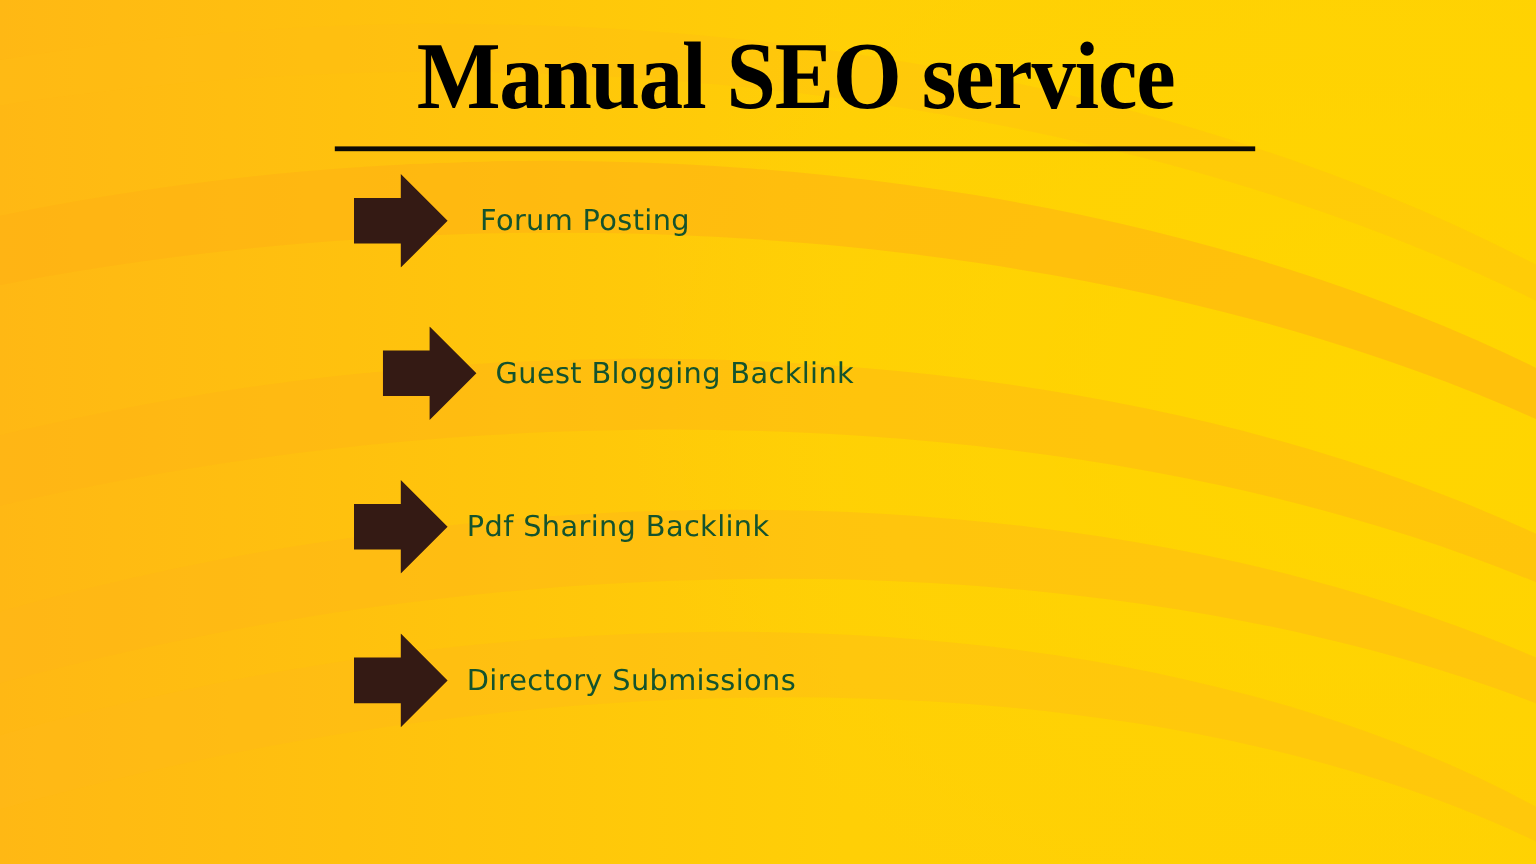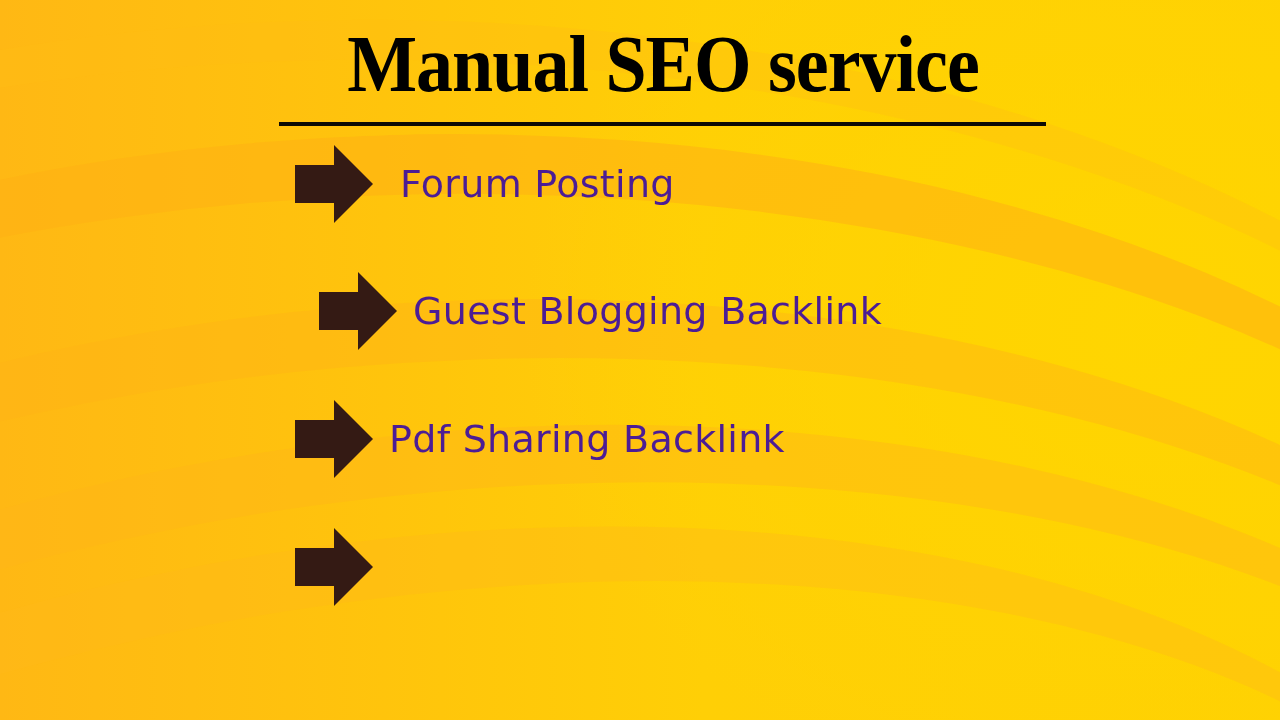--- a/index.html
+++ b/index.html
@@ -35,21 +35,21 @@
   .rule {
     position: absolute; left: 279px; top: 122px; width: 767px; height: 4px;
     background: #0c0a05;
   }
   .item {
     position: absolute; left: 295px; height: 78px; display: flex; align-items: center;
   }
   .arrow { width: 80px; height: 78px; flex: none; }
   .label {
     font-family: "DejaVu Sans", "Liberation Sans", sans-serif;
-    font-size: 38px; color: #4c1d95; white-space: nowrap;
+    font-size: 24px; color: #14532d; white-space: nowrap;
     letter-spacing: 0.3px;
   }
 </style>
 </head>
 <body>
 
 <div class="bg">
   <div class="sweep s5"></div>
   <div class="sweep s1"></div>
   <div class="sweep s2"></div>
@@ -78,13 +78,14 @@
   <svg class="arrow" viewBox="0 0 80 78">
     <polygon points="0,20 39,20 39,0 78,39 39,78 39,58 0,58" fill="#341a14"></polygon>
   </svg>
   <span class="label" style="margin-left:14px;">Pdf Sharing Backlink</span>
 </div>
 
 <div class="item" style="top:528px;">
   <svg class="arrow" viewBox="0 0 80 78">
     <polygon points="0,20 39,20 39,0 78,39 39,78 39,58 0,58" fill="#341a14"></polygon>
   </svg>
+  <span class="label" style="margin-left:14px;">Directory Submissions</span>
 </div>
 
 </body></html>

